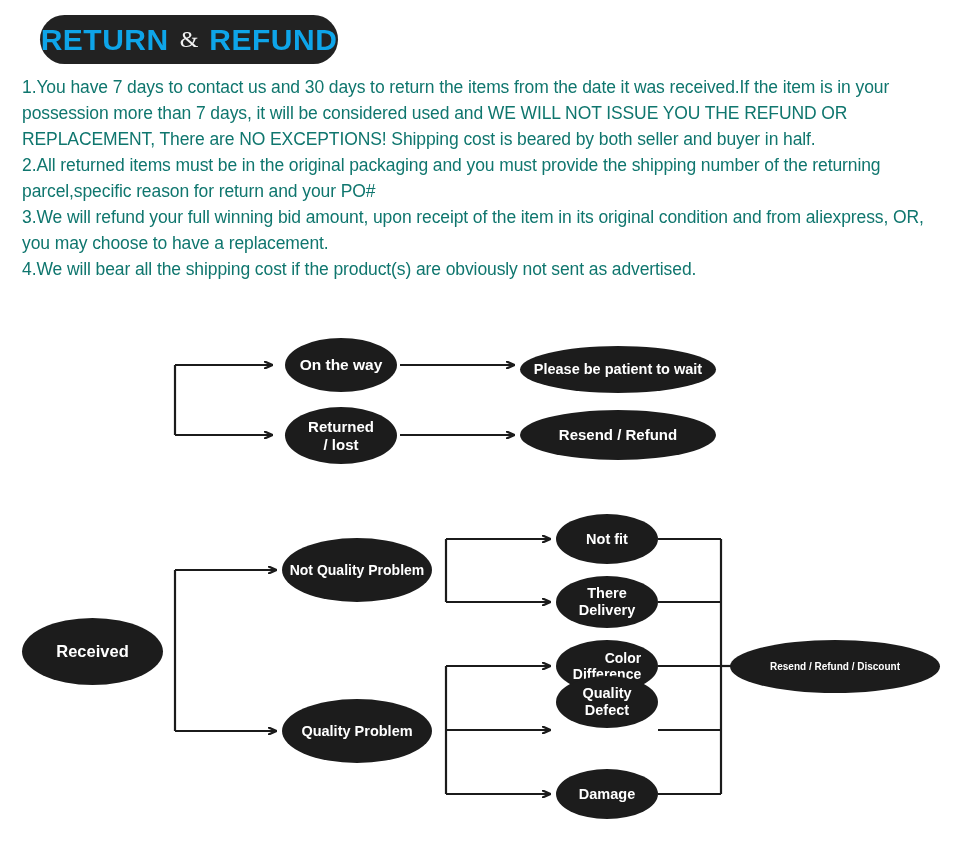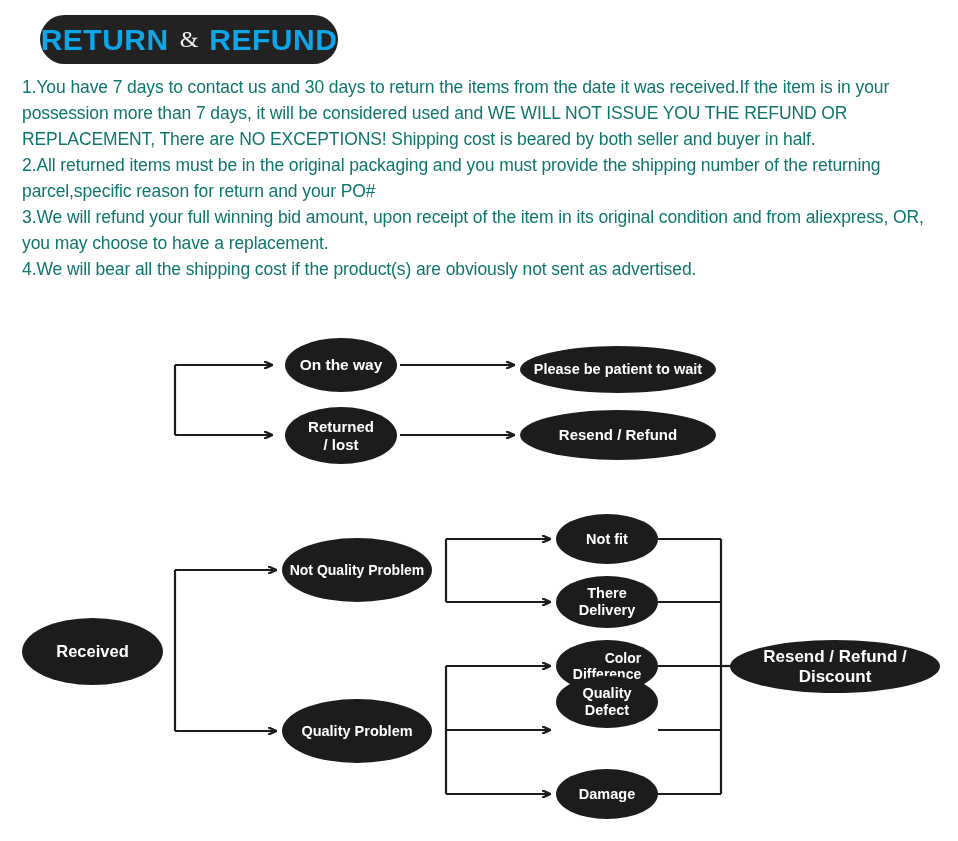--- a/index.html
+++ b/index.html
@@ -221,17 +221,17 @@
     <div>
       <span>Quality</span>
       <span>Defect</span>
     </div>
   </div>
 
   <div class="node" style="left:556px; top:769px; width:102px; height:50px; font-size:14.5px;">
     <span>Damage</span>
   </div>
 
-  <div class="node" style="left:730px; top:640px; width:210px; height:53px; font-size:17px;">
+  <div class="node" style="left:730px; top:640px; width:210px; height:53px; font-size:10px;">
     <span>Resend / Refund / Discount</span>
   </div>
 
 </div>
 
 </body></html>

